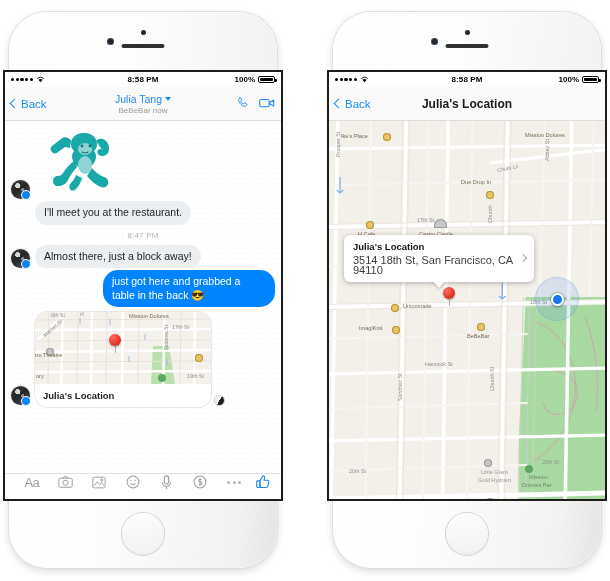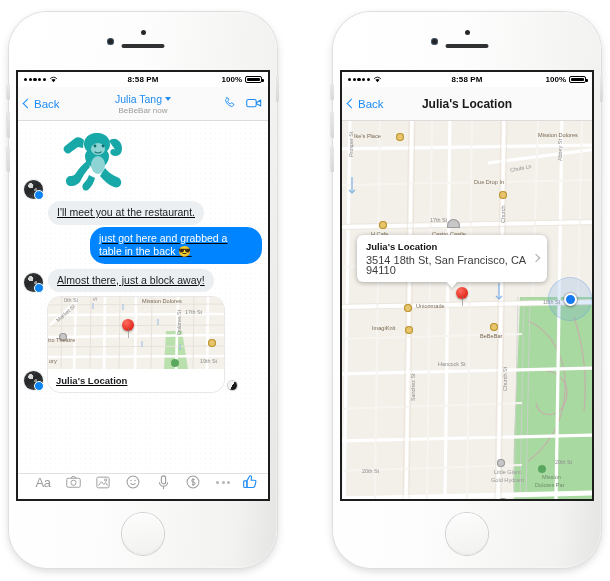--- a/index.html
+++ b/index.html
@@ -58,21 +58,21 @@
     position:absolute; bottom:13px; left:50%; transform:translateX(-50%);
     width:42px; height:42px; border-radius:50%;
     background:linear-gradient(170deg,#fdfdfd,#f1f1ef);
     box-shadow:
       0 0 0 1px #cfcfcd,
       inset 0 1px 2px rgba(255,255,255,.95),
       inset 0 -1px 2px rgba(0,0,0,.05);
   }
   .screen {
     position:absolute; left:50%; transform:translateX(-50%);
-    top:60px; width:250px; height:427px;
+    top:60px; width:276px; height:427px;
     background:#ffffff; overflow:hidden;
     box-shadow:0 0 0 2px #1d1d1d;
   }
 
   
   .statusbar {
     height:15px; display:flex; align-items:center;
     padding:0 6px; font-size:8px; color:#000; background:#fff;
     position:relative; flex:0 0 auto;
   }
@@ -110,21 +110,20 @@
   .nav-title-plain { font-size:12px; color:#1a1a1a; font-weight:bold; }
   .nav-actions { margin-left:auto; display:flex; align-items:center; gap:10px; z-index:2; }
 
   
   .thread {
     flex:1 1 auto; position:relative; overflow:hidden;
     background:#fff;
     background-image:radial-gradient(rgba(0,0,0,.045) .6px, transparent .6px);
     background-size:5px 5px;
     padding:6px 0 4px 0;
-    text-decoration:underline;
   }
   .row { display:flex; align-items:flex-end; padding:0 6px; margin-bottom:2px; }
   .row.out { justify-content:flex-end; }
   .avatar {
     width:19px; height:19px; border-radius:50%; flex:0 0 auto; margin-right:5px;
     background:
       radial-gradient(circle at 36% 30%, #d8d8d6 0 14%, transparent 15%),
       radial-gradient(circle at 62% 52%, #8d9196 0 10%, transparent 11%),
       linear-gradient(150deg,#3c3f42 0%,#242628 45%,#4a4d50 100%);
     position:relative; box-shadow:0 0 0 1px rgba(0,0,0,.07);
@@ -303,28 +302,29 @@
             </svg>
           </div>
         </div>
 
         <div class="row">
           <div class="avatar blank"></div>
           <div class="bubble in">I'll meet you at the restaurant.</div>
         </div>
 
 
-
-        <div class="row out">
-          <div class="bubble out">just got here and grabbed a table in the back 😎</div>
-        </div>
+        <div class="timestamp">8:47 PM</div>
 
         <div class="row" style="margin-top:5px;">
           <div class="avatar"></div>
           <div class="bubble in">Almost there, just a block away!</div>
+        </div>
+
+        <div class="row out">
+          <div class="bubble out">just got here and grabbed a table in the back 😎</div>
         </div>
 
         <div class="row" style="margin-top:5px;">
           <div class="avatar" style="align-self:flex-end;margin-bottom:2px;"></div>
           <div class="mapcard">
             <div class="mapimg">
               <div class="map">
                 <div class="map-dots"></div>
                 <svg viewBox="0 0 176 72" preserveAspectRatio="none">
                   <rect x="0" y="0" width="176" height="72" fill="#f4f0ea"></rect>

